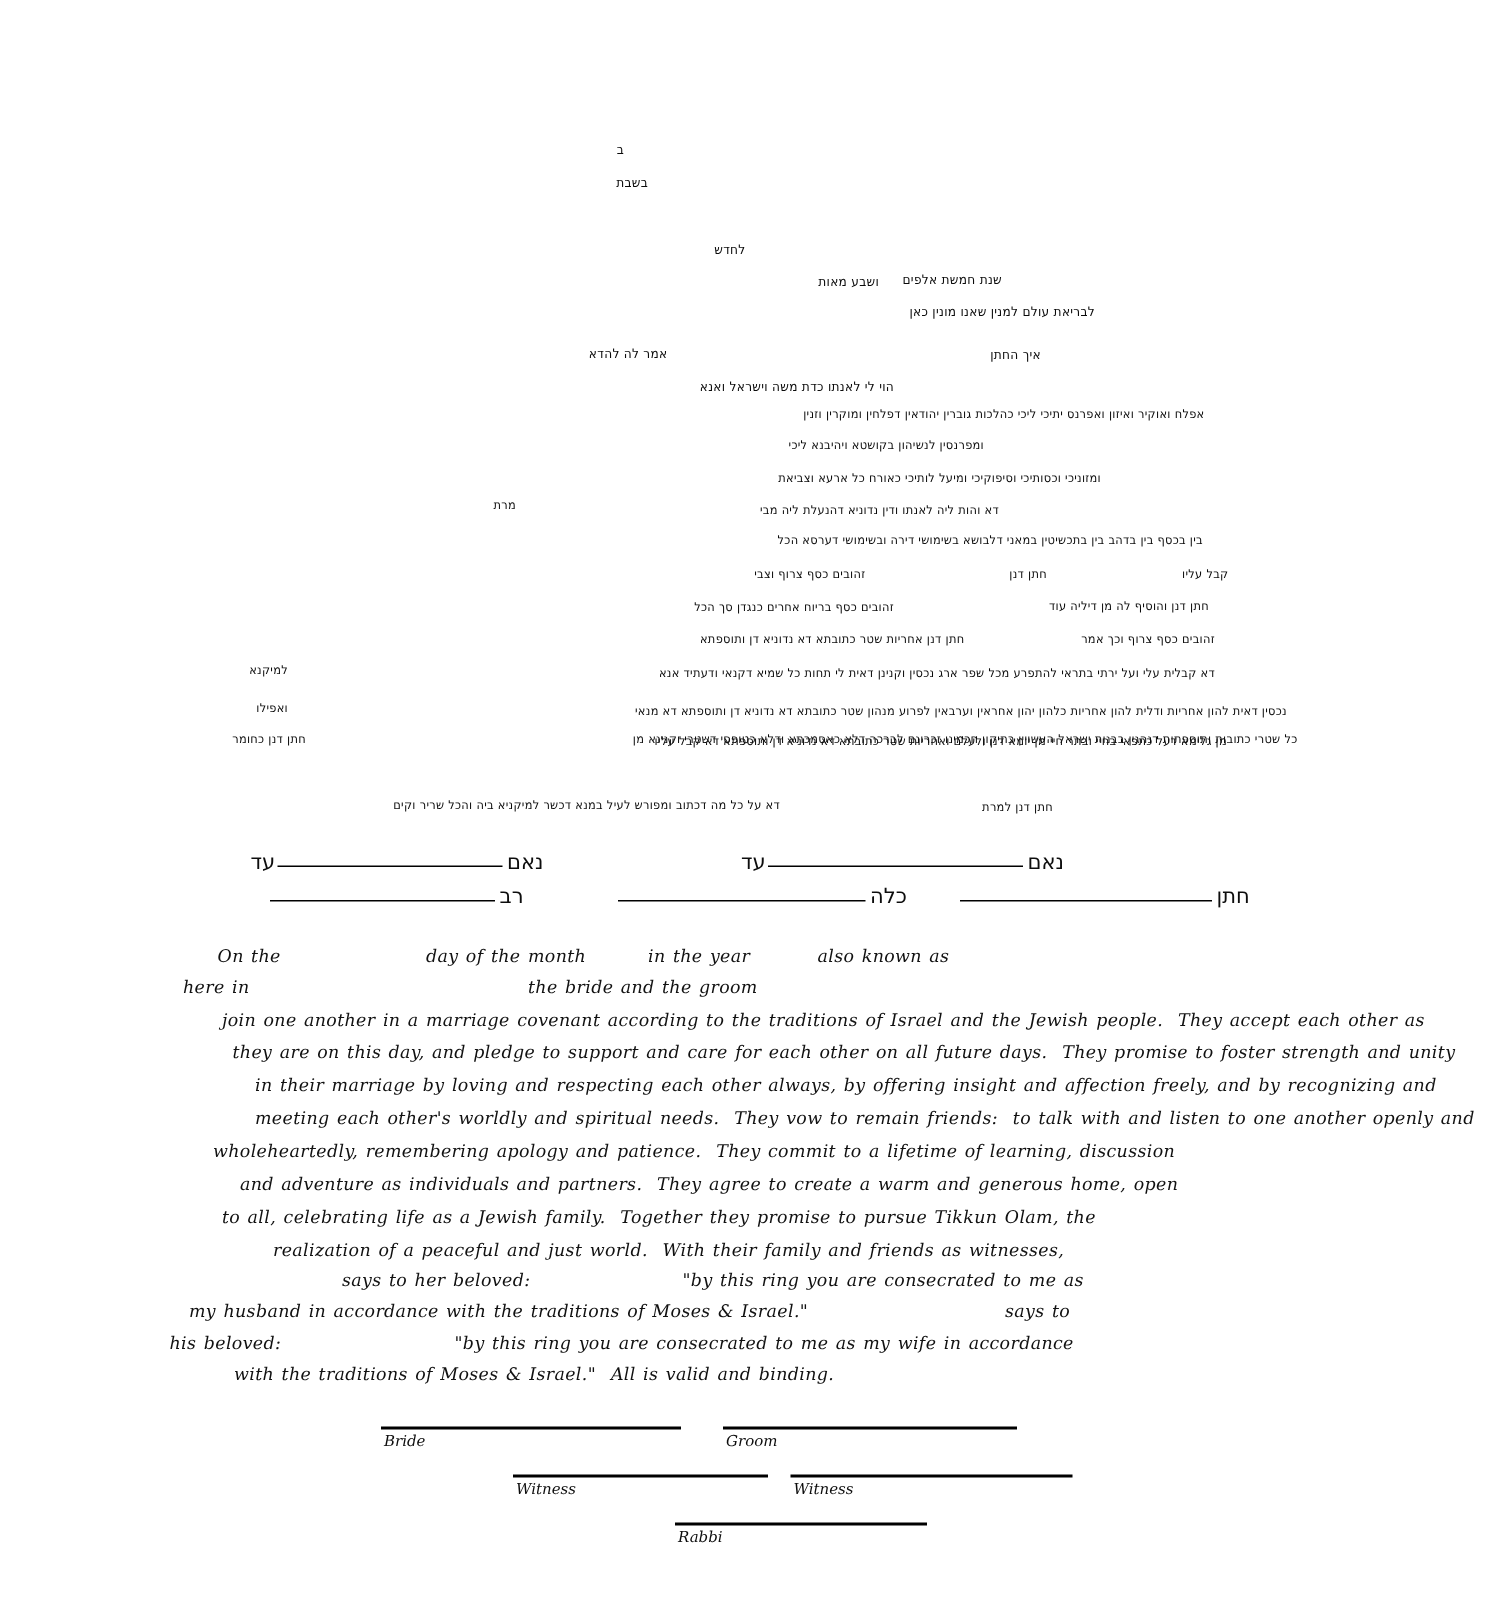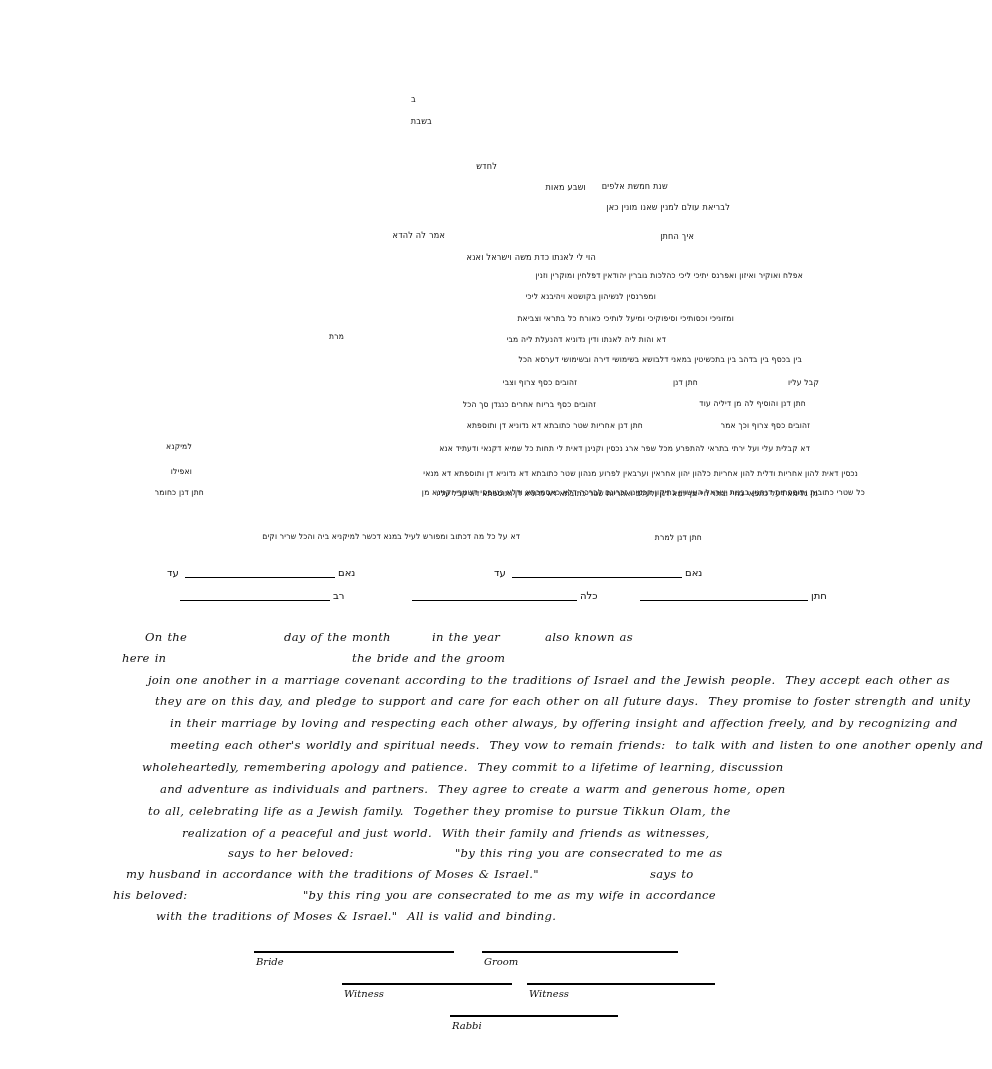--- a/index.html
+++ b/index.html
@@ -60,41 +60,41 @@
     position: absolute;
     font-family: "DejaVu Serif", serif;
     font-size: 10px;
     font-style: italic;
     color: #0d0d0d;
     white-space: nowrap;
   }
   .siglabel.heblbl {
     font-family: "DejaVu Sans", sans-serif;
     font-style: normal;
-    font-size: 10px;
+    font-size: 14px;
     direction: rtl;
     unicode-bidi: bidi-override;
   }
 </style>
 </head>
 <body style="background: rgb(255, 255, 255);">
 
 <div id="hebrew-block">
     <div class="abs heb md" style="right: 576px; top: 95px;">ב</div>
     <div class="abs heb md" style="right: 560px; top: 117px;">בשבת</div>
     <div class="abs heb md" style="right: 495px; top: 162px;">לחדש</div>
     <div class="abs heb md" style="right: 324px; top: 182px;">שנת חמשת אלפים</div>
     <div class="abs heb md" style="right: 406px; top: 183px; padding-left: 28px;">ושבע מאות</div>
     <div class="abs heb md" style="right: 262px; top: 203px;">לבריאת עולם למנין שאנו מונין כאן</div>
     <div class="abs heb md" style="right: 298px; top: 232px; margin-left: 31px;">איך החתן</div>
     <div class="abs heb md" style="right: 547px; top: 231px;">אמר לה להדא</div>
     <div class="abs heb md" style="right: 396px; top: 253px;">הוי לי לאנתו כדת משה וישראל ואנא</div>
     <div class="abs heb sm" style="right: 189px; top: 272px;">אפלח ואוקיר ואיזון ואפרנס יתיכי ליכי כהלכות גוברין יהודאין דפלחין ומוקרין וזנין</div>
     <div class="abs heb sm" style="right: 336px; top: 293px;">ומפרנסין לנשיהון בקושטא ויהיבנא ליכי</div>
-    <div class="abs heb sm" style="right: 258px; top: 315px;">ומזוניכי וכסותיכי וסיפוקיכי ומיעל לותיכי כאורח כל בתראי וצביאת</div>
+    <div class="abs heb sm" style="right: 258px; top: 315px;">ומזוניכי וכסותיכי וסיפוקיכי ומיעל לותיכי כאורח כל ארעא וצביאת</div>
     <div class="abs heb sm" style="right: 648px; top: 333px;">מרת</div>
     <div class="abs heb sm" style="right: 326px; top: 336px;">דא והות ליה לאנתו ודין נדוניא דהנעלת ליה מבי</div>
     <div class="abs heb sm" style="right: 190px; top: 356px;">בין בכסף בין בדהב בין בתכשיטין במאני דלבושא בשימושי דירה ובשימושי דערסא הכל</div>
     <div class="abs heb sm" style="right: 173px; top: 379px; text-align: right;">קבל עליו</div>
     <div class="abs heb sm" style="right: 294px; top: 379px;">חתן דנן</div>
     <div class="abs heb sm" style="right: 415px; top: 379px;">זהובים כסף צרוף וצבי</div>
     <div class="abs heb sm" style="right: 186px; top: 400px;">חתן דנן והוסיף לה מן דיליה עוד</div>
     <div class="abs heb sm" style="right: 396px; top: 401px;">זהובים כסף בריוח אחרים כנגדן סך הכל</div>
     <div class="abs heb sm" style="right: 182px; top: 422px;">זהובים כסף צרוף וכך אמר</div>
     <div class="abs heb sm" style="right: 349px; top: 422px;">חתן דנן אחריות שטר כתובתא דא נדוניא דן ותוספתא</div>
@@ -135,21 +135,21 @@
     <div class="abs eng" style="left: 155px; top: 696px;">they are on this day, and pledge to support and care for each other on all future days.  They promise to foster strength and unity</div>
     <div class="abs eng" style="left: 170px; top: 718px;">in their marriage by loving and respecting each other always, by offering insight and affection freely, and by recognizing and</div>
     <div class="abs eng" style="left: 170px; top: 740px;">meeting each other's worldly and spiritual needs.  They vow to remain friends:  to talk with and listen to one another openly and</div>
     <div class="abs eng" style="left: 142px; top: 762px;">wholeheartedly, remembering apology and patience.  They commit to a lifetime of learning, discussion</div>
     <div class="abs eng" style="left: 160px; top: 784px;">and adventure as individuals and partners.  They agree to create a warm and generous home, open</div>
     <div class="abs eng" style="left: 148px; top: 806px;">to all, celebrating life as a Jewish family.  Together they promise to pursue Tikkun Olam, the</div>
     <div class="abs eng" style="left: 182px; top: 828px;">realization of a peaceful and just world.  With their family and friends as witnesses,</div>
     <div class="abs eng" style="left: 228px; top: 848px;">says to her beloved:</div>
     <div class="abs eng" style="left: 455px; top: 848px;">"by this ring you are consecrated to me as</div>
     <div class="abs eng" style="left: 126px; top: 869px;">my husband in accordance with the traditions of Moses &amp; Israel."</div>
-    <div class="abs eng" style="left: 650px; top: 869px;">says to</div>
+    <div class="abs eng" style="left: 670px; top: 869px;">says to</div>
     <div class="abs eng" style="left: 113px; top: 890px;">his beloved:</div>
     <div class="abs eng" style="left: 303px; top: 890px;">"by this ring you are consecrated to me as my wife in accordance</div>
     <div class="abs eng" style="left: 156px; top: 911px;">with the traditions of Moses &amp; Israel."  All is valid and binding.</div>
   </div>
 
 <div id="signature-block">
     <div class="rule thick" style="left: 254px; top: 951px; width: 200px;"></div>
     <div class="siglabel" style="left: 256px; top: 956px;">Bride</div>
     <div class="rule thick" style="left: 482px; top: 951px; width: 196px;"></div>
     <div class="siglabel" style="left: 484px; top: 956px;">Groom</div>

